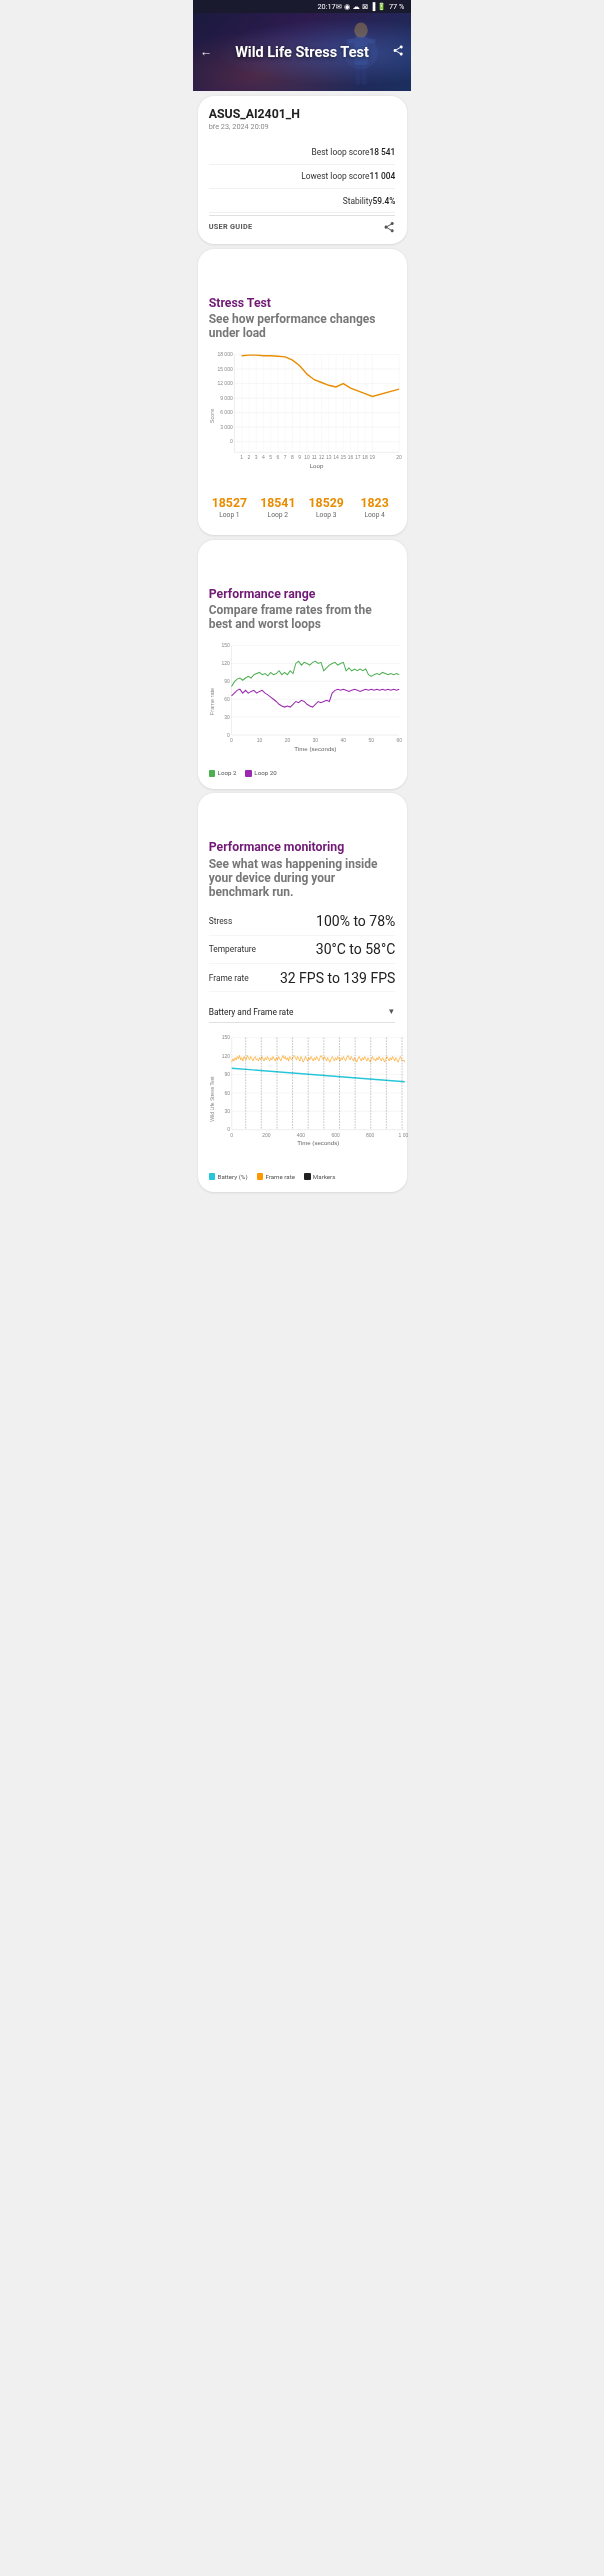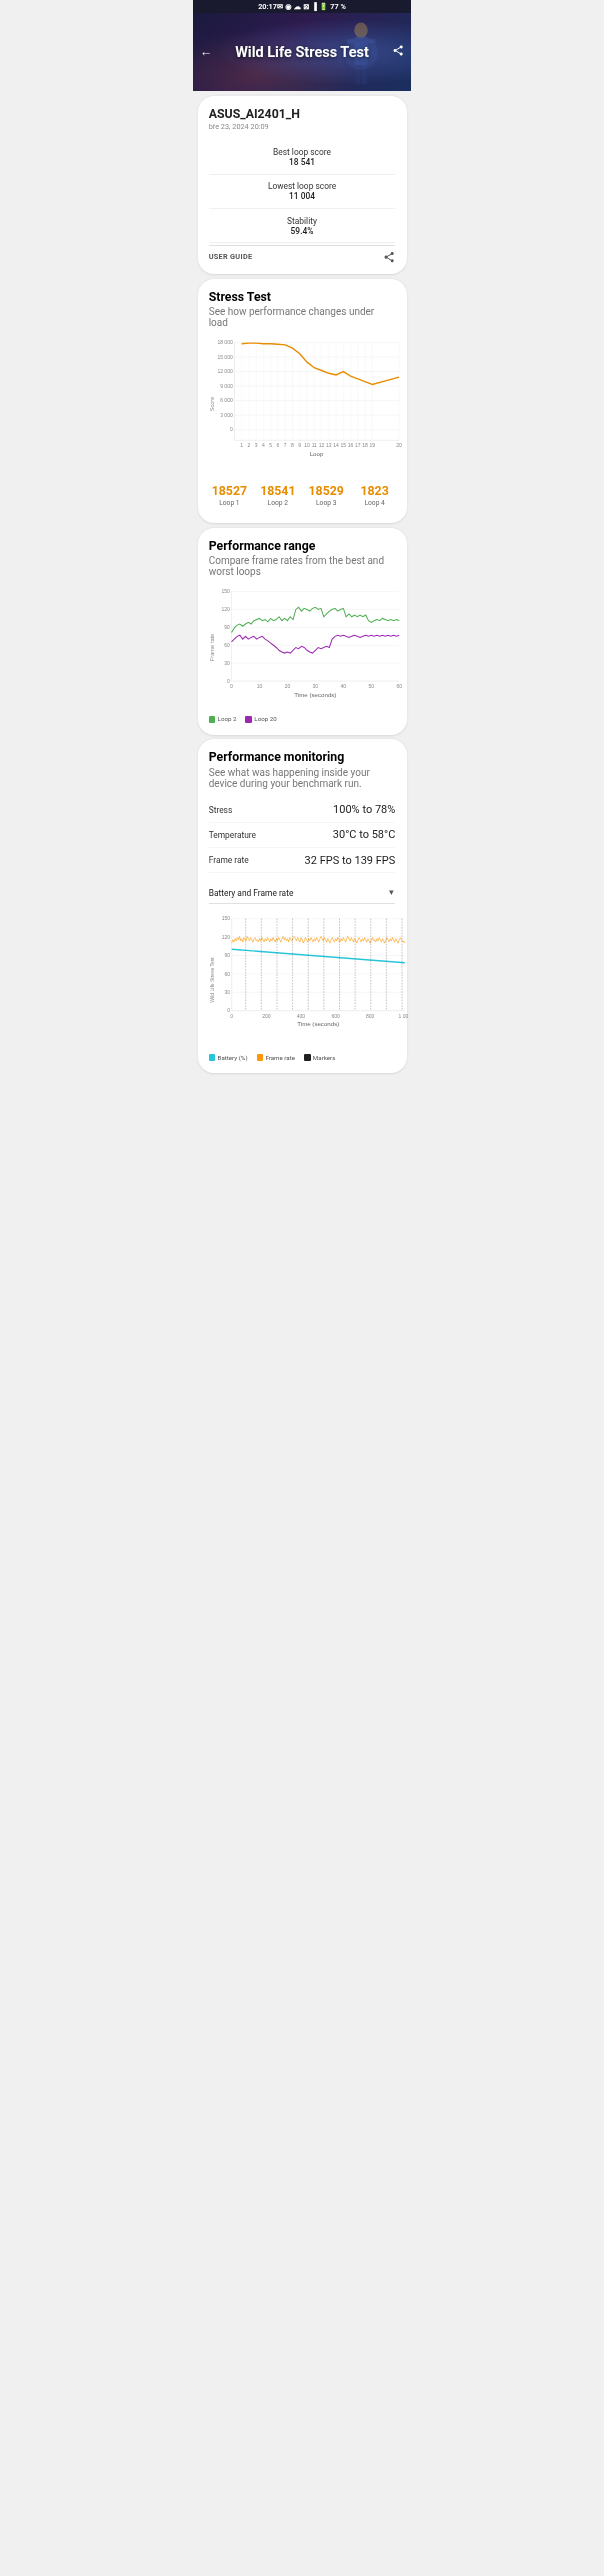--- a/index.html
+++ b/index.html
@@ -10,25 +10,25 @@
       width: 218px;
       margin: 0 auto;
       color: #212121;
     }
 
     
     .status-bar {
       background: #1a1a2e;
       color: white;
       display: flex;
-      justify-content: center;
+      justify-content: flex-end;
       align-items: center;
       padding: 2.2px 6.7px;
       font-size: 7.3px;
-      font-weight: 700;
+      font-weight: 400;
     }
     .status-icons {
       display: flex;
       gap: 2.2px;
       align-items: center;
     }
 
     
     .hero {
       position: relative;
@@ -95,21 +95,20 @@
       font-size: 7.3px;
       color: #888;
       margin-bottom: 9px;
     }
     .result-row {
       display: flex;
       justify-content: flex-end;
       align-items: center;
       padding: 6.7px 0;
       border-bottom: 0.6px solid #f0f0f0;
-      flex-direction: column;
     }
     .result-row:last-of-type { border-bottom: none; }
     .result-label {
       font-size: 8.4px;
       color: #333;
     }
     .result-value {
       font-size: 8.4px;
       font-weight: 500;
       color: #212121;
@@ -126,27 +125,29 @@
       font-size: 7.3px;
       font-weight: 700;
       color: #555;
       letter-spacing: 0.3px;
     }
 
     
     .section-title {
       font-size: 12.3px;
       font-weight: 700;
-      color: #000000;
+      color: #701a75;
       margin-bottom: 2.2px;
+      margin-top: 36px;
     }
     .section-subtitle {
-      font-size: 10px;
+      font-size: 12px;
       color: #777;
       margin-bottom: 9px;
+      font-weight: bold;
     }
 
     
     .loop-scores {
       display: flex;
       gap: 7px;
       margin-top: 6.7px;
     }
     .loop-score-item {
       flex: 1;
@@ -180,21 +181,21 @@
       justify-content: space-between;
       align-items: center;
       padding: 5.6px 0;
       border-bottom: 0.6px solid #f5f5f5;
     }
     .monitor-label {
       font-size: 8.4px;
       color: #333;
     }
     .monitor-value {
-      font-size: 11px;
+      font-size: 14px;
       color: #212121;
     }
 
     
     .dropdown-row {
       display: flex;
       justify-content: space-between;
       align-items: center;
       border-bottom: 1.1px solid #e0e0e0;
       padding: 5.6px 0;

